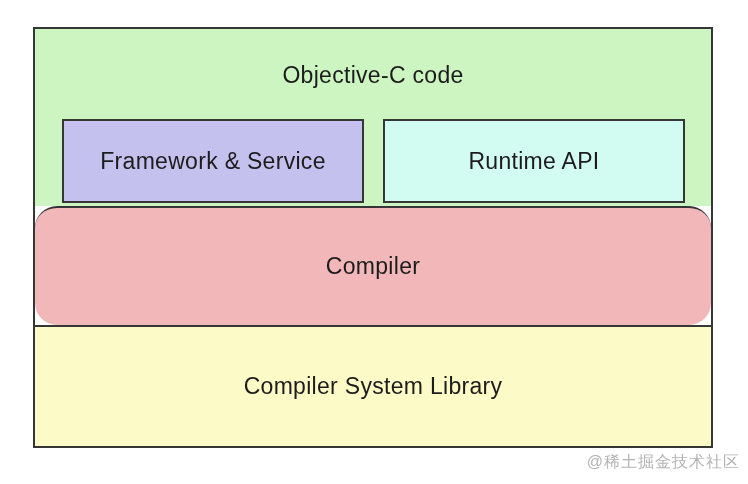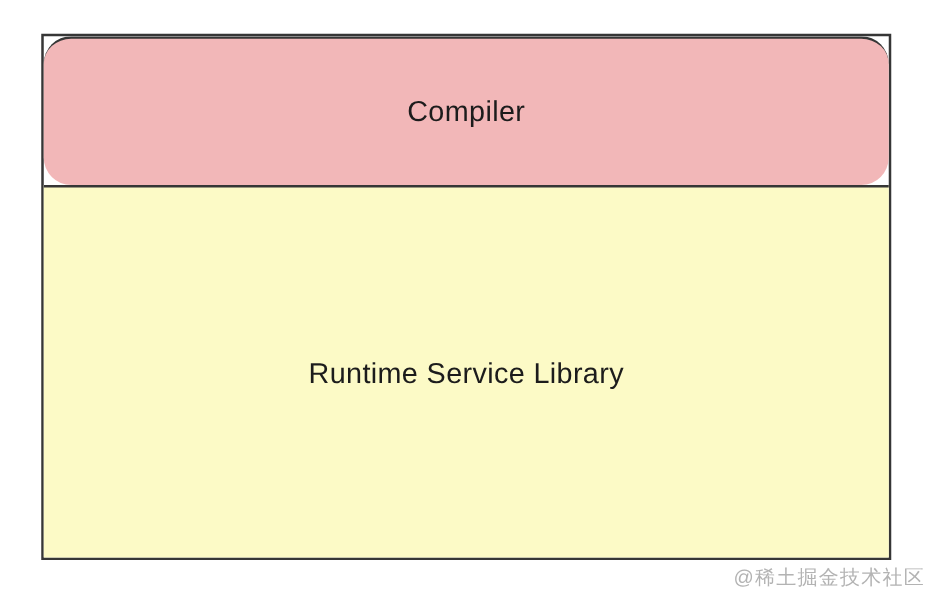--- a/index.html
+++ b/index.html
@@ -86,25 +86,36 @@
     font-size: 16px;
     letter-spacing: 1px;
   }
 </style>
 </head>
 <body>
 
 <div class="canvas">
   <div class="stack">
 
+    <div class="layer layer-top" style="background-color: rgb(204, 245, 194);">
+      <div class="layer-title">Objective-C code</div>
+      <div class="inner-row">
+        <div class="inner-box left" style="background-color: rgb(196, 193, 238);">
+          <span>Framework &amp; Service</span>
+        </div>
+        <div class="inner-box right" style="background-color: rgb(210, 251, 242);">
+          <span>Runtime API</span>
+        </div>
+      </div>
+    </div>
 
     <div class="layer layer-mid" style="background-color: rgb(242, 183, 184);">
       <span>Compiler</span>
     </div>
 
     <div class="layer layer-bottom" style="background-color: rgb(252, 250, 198);">
-      <span>Runtime Service Library</span>
+      <span>Compiler System Library</span>
     </div>
 
   </div>
 
   <div class="watermark" style="color: rgb(179, 179, 179);">@稀土掘金技术社区</div>
 </div>
 
 </body></html>

